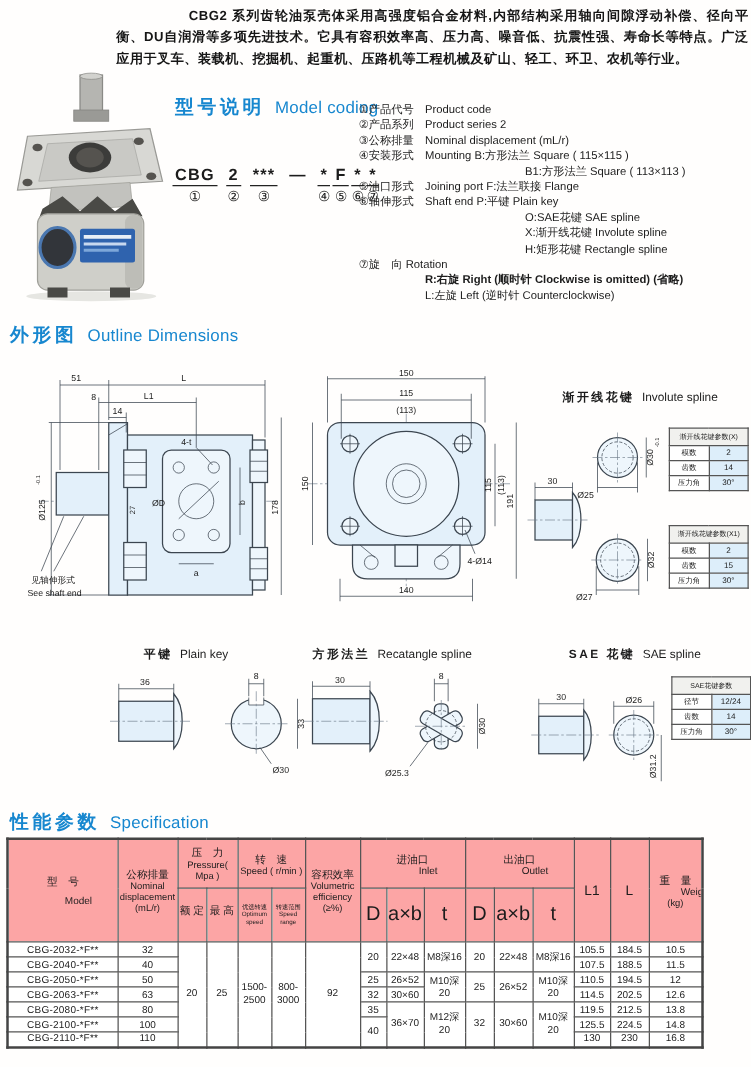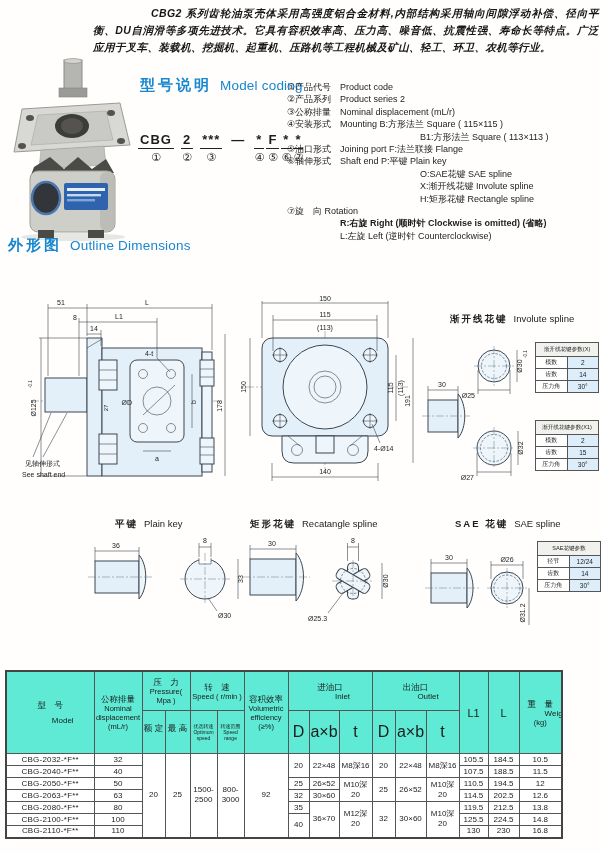--- a/index.html
+++ b/index.html
@@ -1,21 +1,21 @@
 <!DOCTYPE html>
 <html><head>
 <meta charset="utf-8">
 <style>
   html,body{margin:0;padding:0;background:#fff;}
   #page{position:relative;width:601px;height:854px;background:#fffefd;overflow:hidden;
         font-family:"Liberation Sans","DejaVu Sans",sans-serif;color:#1c1c1c;}
   .abs{position:absolute;}
   
   .intro{left:93px;top:5px;width:506px;font-size:10.5px;font-weight:bold;line-height:1.6;
-         letter-spacing:.4px;text-align:justify;text-indent:58px;color:#161616;font-style:italic;}
+         letter-spacing:.4px;text-align:justify;text-indent:58px;color:#161616;}
   
   .sec-head .zh{font-size:15px;font-weight:bold;letter-spacing:3px;}
   .sec-head .en{font-size:13.5px;margin-left:8px;letter-spacing:.2px;}
   .blue{color:#1787cf;}
   
   .code-row{left:138px;top:133px;display:flex;align-items:flex-start;}
   .code-part{display:flex;flex-direction:column;align-items:center;margin-right:7px;}
   .code-part.tight{margin-right:2px;}
   .code-t{font-size:13px;font-weight:bold;letter-spacing:1px;border-bottom:1.5px solid #222;
           padding:0 2px 1px 2px;line-height:1.1;}
@@ -43,21 +43,21 @@
   
   .mini-tbl{border-collapse:collapse;table-layout:fixed;}
   .mini-tbl td{border:1px solid #555;text-align:center;padding:0;overflow:hidden;}
   .mini-tbl .mt-title{font-size:5.6px;height:13px;background:#f1f1ee;}
   .mini-tbl .mt-k{font-size:6px;height:11px;width:26px;background:#fff;}
   .mini-tbl .mt-v{font-size:6.5px;height:11px;background:#ddeefa;}
   
   .spec-tbl{border-collapse:collapse;table-layout:fixed;width:558px;border:2px solid #444;}
   .spec-tbl th,.spec-tbl td{border:1px solid #555;text-align:center;vertical-align:middle;
       padding:0;overflow:hidden;}
-  .spec-tbl thead th{background:#5eead4;font-weight:normal;}
+  .spec-tbl thead th{background:#fca5a5;font-weight:normal;}
   .h1 th{height:38px;}
   .h2 th{height:42px;}
   .hz{font-size:8.5px;display:block;line-height:10px;}
   .he{font-size:8px;display:block;line-height:9px;padding-left:25px;}
   .hu{font-size:7.5px;display:block;line-height:9px;}
   .ht{font-size:5px;display:block;line-height:6px;}
   .hL{font-size:11px;}
   .gap6{margin-top:6px;}
   .spec-tbl tbody tr{height:12px;}
   .spec-tbl tbody td{font-size:8px;line-height:10px;background:#fff;}
@@ -145,21 +145,21 @@
     <div class="cl-line">⑤油口形式　Joining  port  F:法兰联接  Flange</div>
     <div class="cl-line">⑥轴伸形式　Shaft  end  P:平键  Plain key</div>
     <div class="cl-line ind1">O:SAE花键 SAE spline</div>
     <div class="cl-line ind1">X:渐开线花键  Involute spline</div>
     <div class="cl-line ind1">H:矩形花键  Rectangle  spline</div>
     <div class="cl-line">⑦旋　向  Rotation</div>
     <div class="cl-line ind2 bold">R:右旋 Right (顺时针  Clockwise is omitted) (省略)</div>
     <div class="cl-line ind2">L:左旋  Left (逆时针  Counterclockwise)</div>
   </div>
 
-  <div class="abs sec-head blue" style="left:8px;top:236px">
+  <div class="abs sec-head blue" style="left:8px;top:259px">
     <span class="zh">外形图</span><span class="en">Outline Dimensions</span>
   </div>
 
   <svg class="abs" style="left:5px;top:286px" width="232" height="222" viewBox="0 0 232 222">
     <line class="cl" x1="26" y1="115" x2="216" y2="115"></line>
     <g>
       <rect class="shape" x="40" y="92" width="42" height="34"></rect>
       <polygon class="shape" points="82,52 97,52 97,190 82,190"></polygon>
       <line class="thin" x1="82" y1="62" x2="97" y2="53"></line>
       <rect class="shape" x="97" y="62" width="100" height="128"></rect>
@@ -375,21 +375,21 @@
       <tr>
             <td class="mt-k">压力角</td>
             <td class="mt-v">30°</td>
           </tr>
     </tbody>
       </table>
   </div>
 
   <div class="abs" style="left:240px;top:505px;width:185px;height:125px">
     <div class="abs sub-title" style="left:10px;top:8px">
-      <span class="zh">矩形花键</span><span class="en">Recatangle spline</span>
+      <span class="zh">方形法兰</span><span class="en">Recatangle spline</span>
     </div>
     <svg class="abs" style="left:0;top:26px" width="185" height="96" viewBox="0 0 185 96">
       <rect class="shape" x="10" y="28" width="46" height="36"></rect>
       <path class="shape2" d="M56,22 C66,33 66,59 56,70 Z"></path>
       <line class="cl" x1="3" y1="46" x2="70" y2="46"></line>
       <line class="thin" x1="10" y1="14" x2="10" y2="28"></line>
       <line class="thin" x1="56" y1="14" x2="56" y2="22"></line>
       <line class="thin" x1="10" y1="18" x2="56" y2="18"></line>
       <text class="dim-t" x="32" y="15" text-anchor="middle">30</text>
       <g>
@@ -448,20 +448,23 @@
             <td class="mt-v">14</td>
           </tr>
       <tr>
             <td class="mt-k">压力角</td>
             <td class="mt-v">30°</td>
           </tr>
     </tbody>
       </table>
   </div>
 
+  <div class="abs sec-head blue" style="left:8px;top:648px">
+    <span class="zh">性能参数</span><span class="en">Specification</span>
+  </div>
 
   <table class="spec-tbl abs" style="left:5px;top:670px">
     <colgroup>
       <col style="width:88px">
         <col style="width:48px">
         <col style="width:23px">
         <col style="width:25px">
       <col style="width:27px">
         <col style="width:27px">
         <col style="width:44px">

